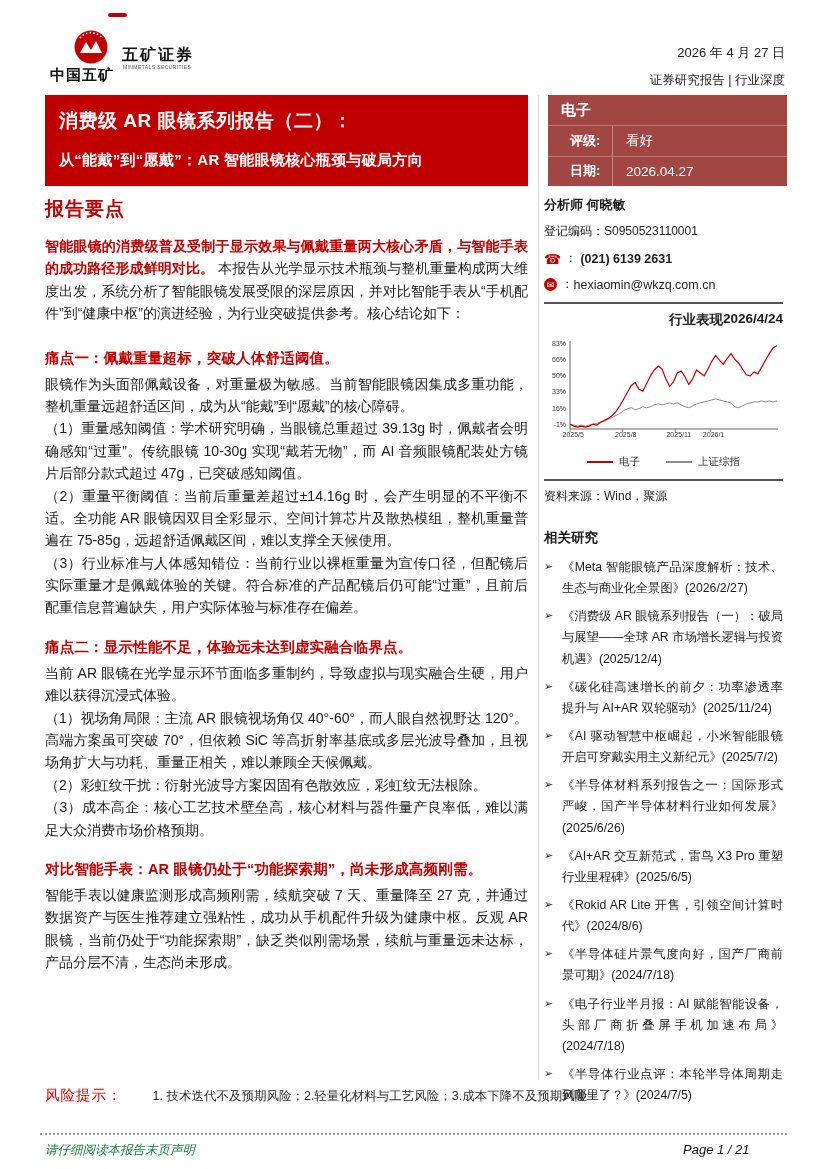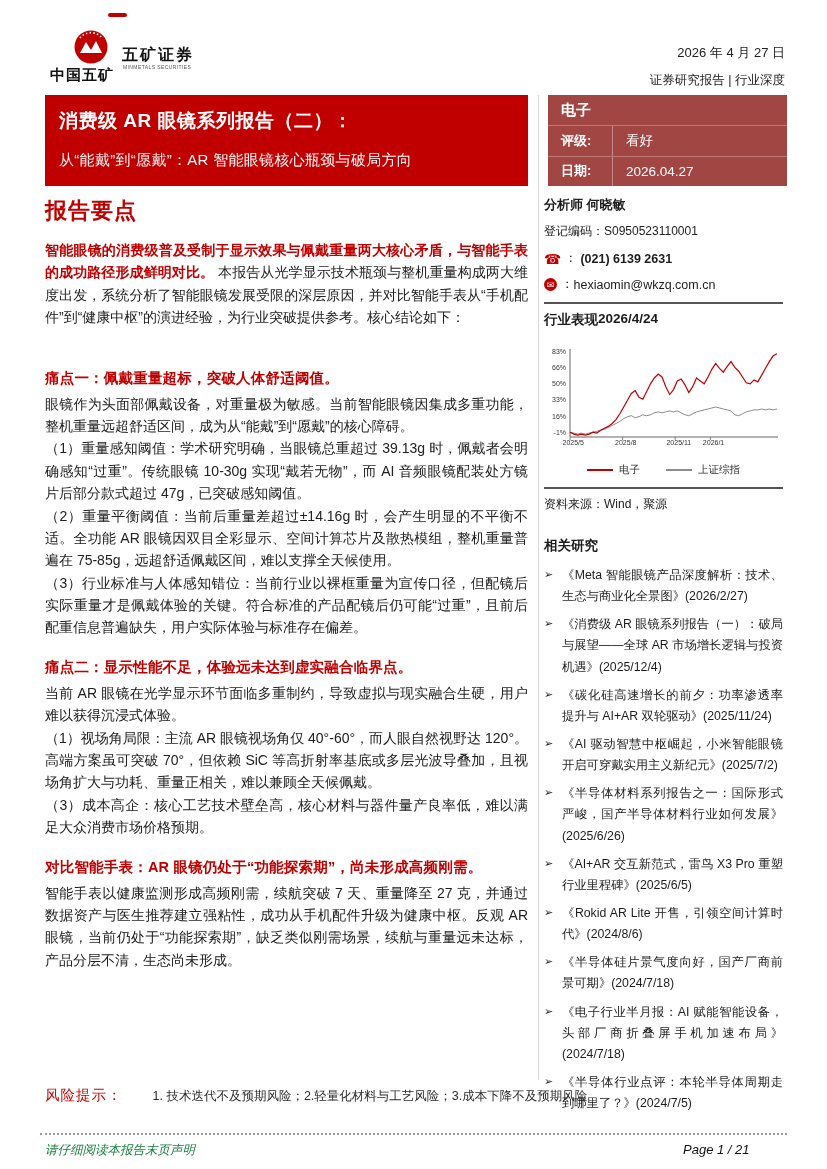--- a/index.html
+++ b/index.html
@@ -14,45 +14,45 @@
   .top-dash { position:absolute; left:108px; top:13px; width:19px; height:4px; background:#c00000; border-radius:2px; }
   .emblem { position:absolute; left:72px; top:28px; }
   .logo-cn { position:absolute; left:50px; top:66px; font-size:15px; font-weight:bold; letter-spacing:1px; color:#111; }
   .brand { position:absolute; left:122px; top:45px; font-size:16px; font-weight:bold; letter-spacing:2px; color:#141414; }
   .brand-sub { position:absolute; left:123px; top:64px; font-size:5px; color:#555; letter-spacing:.4px; width:92px; overflow:hidden; white-space:nowrap; }
   .hdr-date { position:absolute; right:42px; top:44px; font-size:13px; color:#222; }
   .hdr-type { position:absolute; right:42px; top:72px; font-size:12.5px; color:#222; }
   
   .banner { position:absolute; left:45px; top:95px; width:483px; height:91px; background:#c00000; color:#fff; padding:13px 14px 0 14px; }
   .banner-l1 { font-size:19px; font-weight:bold; letter-spacing:.5px; }
-  .banner-l2 { font-size:15px; font-weight:normal; margin-top:17px; letter-spacing:.3px; }
+  .banner-l2 { font-size:15px; font-weight:bold; margin-top:17px; letter-spacing:.3px; }
   .col-divider { position:absolute; left:538px; top:95px; width:1px; height:985px; background:#d6d6d6; }
   
   .infobox { position:absolute; left:548px; top:95px; width:239px; height:91px; background:#a24644; color:#fff; }
   .ib-row { display:flex; height:30.3px; align-items:center; }
   .ib-row + .ib-row { border-top:1px solid rgba(255,255,255,.28); }
-  .ib-label { width:64px; padding-left:13px; font-size:13px; font-weight:bold; }
+  .ib-label { width:64px; padding-left:22px; font-size:13px; font-weight:bold; }
   .ib-value { flex:1; padding-left:13px; font-size:13.5px; font-weight:normal; border-left:1px solid rgba(255,255,255,.38); height:100%; display:flex; align-items:center;text-align:center; }
   .ib-industry { padding-left:13px; font-size:15px; font-weight:bold; }
   
   .left-col { position:absolute; left:45px; top:196px; width:483px; }
-  .kp-title { color:#c00000; font-size:22px; font-weight:bold; margin-bottom:13px; letter-spacing:1px; }
+  .kp-title { color:#c00000; font-size:19px; font-weight:bold; margin-bottom:13px; letter-spacing:1px; }
   .para { font-size:14px; line-height:1.6; text-align:justify; color:#212121; }
   .lead { color:#c00000; font-weight:bold; }
   .sec-head { color:#c00000; font-size:14.5px; font-weight:bold; margin-top:19px; margin-bottom:5px; letter-spacing:.2px; }
   
   .right-col { position:absolute; left:544px; top:196px; width:239px; }
   .analyst { font-size:13px; font-weight:bold; margin-bottom:9px; }
   .reg { font-size:12px; margin-bottom:10px; color:#222; }
   .contact { display:flex; align-items:center; font-size:12.5px; margin-bottom:9px; color:#1d1d1d; }
   .contact .num { font-weight:bold; }
   .phone-ic { color:#c00000; font-size:14px; margin-right:3px; }
   .mail-ic { display:inline-flex; align-items:center; justify-content:center; width:13px; height:13px; border-radius:50%; background:#c00000; color:#fff; font-size:9px; margin-right:4px; }
   .dark-hr { border:none; border-top:2px solid #555; margin:4px 0 7px 0; }
-  .perf-head { display:flex; justify-content:flex-start; font-size:13.5px; font-weight:bold; margin-bottom:16px; }
+  .perf-head { display:flex; justify-content:flex-end; font-size:13.5px; font-weight:bold; margin-bottom:8px; }
   .chart-wrap { position:relative; width:239px; height:110px; }
   .ytick { position:absolute; left:0; width:22px; text-align:right; font-size:7px; color:#333; }
   .xtick { position:absolute; top:94px; font-size:7px; color:#333; transform:translateX(-35%); }
   .legend { display:flex; justify-content:center; gap:26px; margin:8px 0 10px 0; font-size:10.5px; color:#333; align-items:center; }
   .leg-item { display:flex; align-items:center; gap:6px; }
   .leg-swatch { width:26px; height:2px; }
   .source { font-size:12px; color:#222; margin:7px 0 24px 0; }
   .rel-head { font-size:13.5px; font-weight:bold; margin-bottom:10px; }
   .rel-list { list-style:none; }
   .rel-item { position:relative; padding-left:18px; font-size:12.3px; line-height:1.72; text-align:justify; margin-bottom:7px; color:#1d1d1d; }
@@ -101,29 +101,30 @@
     <div class="ib-row">
       <div class="ib-label">日期:</div>
       <div class="ib-value">2026.04.27</div>
     </div>
   </div>
 
   <div class="left-col">
     <div class="kp-title">报告要点</div>
     <p class="para"><span class="lead">智能眼镜的消费级普及受制于显示效果与佩戴重量两大核心矛盾，与智能手表的成功路径形成鲜明对比。</span><span> 本报告从光学显示技术瓶颈与整机重量构成两大维度出发，系统分析了智能眼镜发展受限的深层原因，并对比智能手表从“手机配件”到“健康中枢”的演进经验，为行业突破提供参考。核心结论如下：</span></p>
 
-    <div class="sec-head" style="margin-top:40px;">痛点一：佩戴重量超标，突破人体舒适阈值。</div>
+    <div class="sec-head" style="margin-top:24px;">痛点一：佩戴重量超标，突破人体舒适阈值。</div>
     <p class="para">眼镜作为头面部佩戴设备，对重量极为敏感。当前智能眼镜因集成多重功能，整机重量远超舒适区间，成为从“能戴”到“愿戴”的核心障碍。</p>
     <p class="para">（1）重量感知阈值：学术研究明确，当眼镜总重超过 39.13g 时，佩戴者会明确感知“过重”。传统眼镜 10-30g 实现“戴若无物”，而 AI 音频眼镜配装处方镜片后部分款式超过 47g，已突破感知阈值。</p>
     <p class="para">（2）重量平衡阈值：当前后重量差超过±14.16g 时，会产生明显的不平衡不适。全功能 AR 眼镜因双目全彩显示、空间计算芯片及散热模组，整机重量普遍在 75-85g，远超舒适佩戴区间，难以支撑全天候使用。</p>
     <p class="para">（3）行业标准与人体感知错位：当前行业以裸框重量为宣传口径，但配镜后实际重量才是佩戴体验的关键。符合标准的产品配镜后仍可能“过重”，且前后配重信息普遍缺失，用户实际体验与标准存在偏差。</p>
 
     <div class="sec-head">痛点二：显示性能不足，体验远未达到虚实融合临界点。</div>
     <p class="para">当前 AR 眼镜在光学显示环节面临多重制约，导致虚拟与现实融合生硬，用户难以获得沉浸式体验。</p>
     <p class="para">（1）视场角局限：主流 AR 眼镜视场角仅 40°-60°，而人眼自然视野达 120°。高端方案虽可突破 70°，但依赖 SiC 等高折射率基底或多层光波导叠加，且视场角扩大与功耗、重量正相关，难以兼顾全天候佩戴。</p>
+    <p class="para">（2）彩虹纹干扰：衍射光波导方案因固有色散效应，彩虹纹无法根除。</p>
     <p class="para">（3）成本高企：核心工艺技术壁垒高，核心材料与器件量产良率低，难以满足大众消费市场价格预期。</p>
 
     <div class="sec-head">对比智能手表：AR 眼镜仍处于“功能探索期”，尚未形成高频刚需。</div>
     <p class="para">智能手表以健康监测形成高频刚需，续航突破 7 天、重量降至 27 克，并通过数据资产与医生推荐建立强粘性，成功从手机配件升级为健康中枢。反观 AR 眼镜，当前仍处于“功能探索期”，缺乏类似刚需场景，续航与重量远未达标，产品分层不清，生态尚未形成。</p>
   </div>
 
   <div class="right-col">
     <div class="analyst">分析师 何晓敏</div>
     <div class="reg">登记编码：S0950523110001</div>
     <div class="contact">

